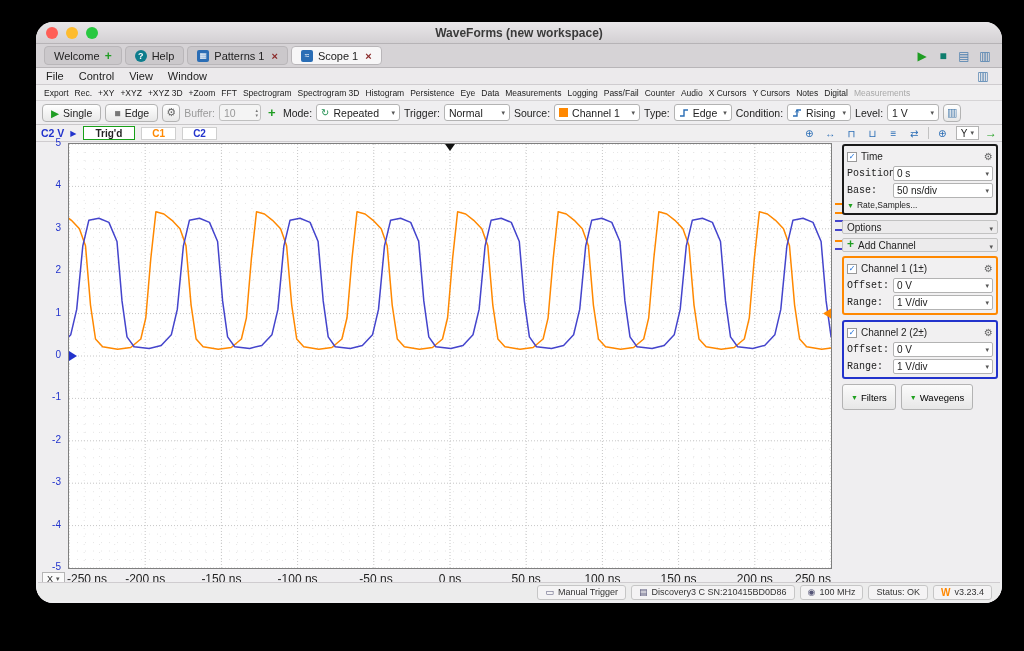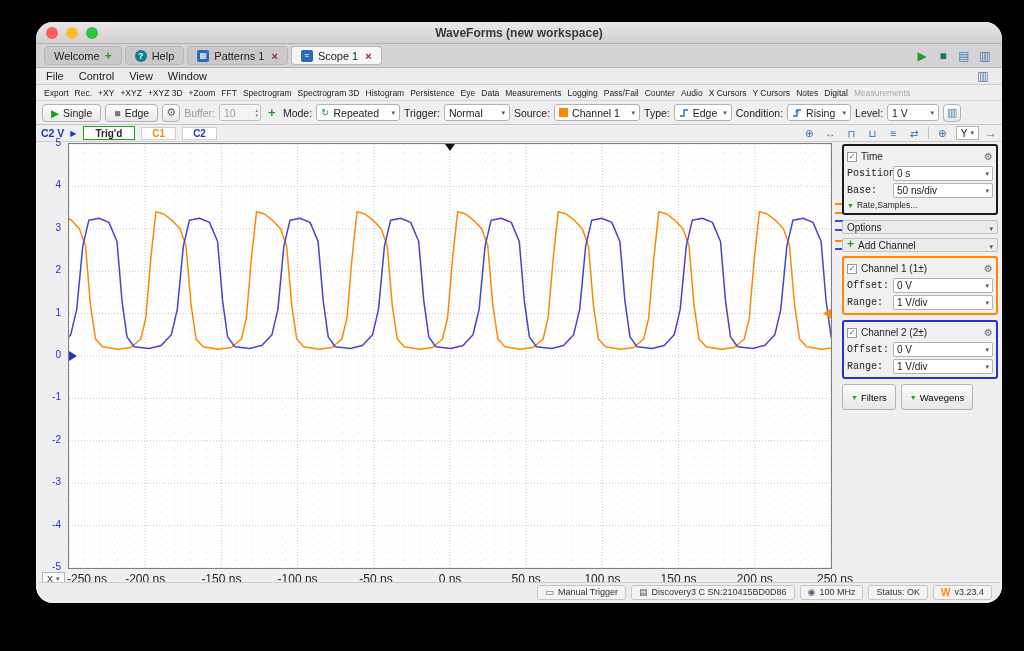--- a/index.html
+++ b/index.html
@@ -418,21 +418,21 @@
         <span style="left: 0px; transform: translateX(-2px);">-250 ns</span>
         <span style="left: 76.2px; transform: translateX(-50%);">-200 ns</span>
         <span style="left: 152.4px; transform: translateX(-50%);">-150 ns</span>
         <span style="left: 228.6px; transform: translateX(-50%);">-100 ns</span>
         <span style="left: 307px; transform: translateX(-50%);">-50 ns</span>
         <span style="left: 381px; transform: translateX(-50%);">0 ns</span>
         <span style="left: 457.2px; transform: translateX(-50%);">50 ns</span>
         <span style="left: 533.4px; transform: translateX(-50%);">100 ns</span>
         <span style="left: 609.6px; transform: translateX(-50%);">150 ns</span>
         <span style="left: 685.8px; transform: translateX(-50%);">200 ns</span>
-        <span style="left: 784px; transform: translateX(-100%);">250 ns</span>
+        <span style="left: 762px; transform: translateX(-100%);">250 ns</span>
       </div>
 
     <div class="panel">
       <div class="pbox tbox">
         <div class="prow">
           <span class="cbx">
               <span>✓</span>
             </span>
           <span class="ptitle">Time</span>
           <span class="gear">⚙</span>

